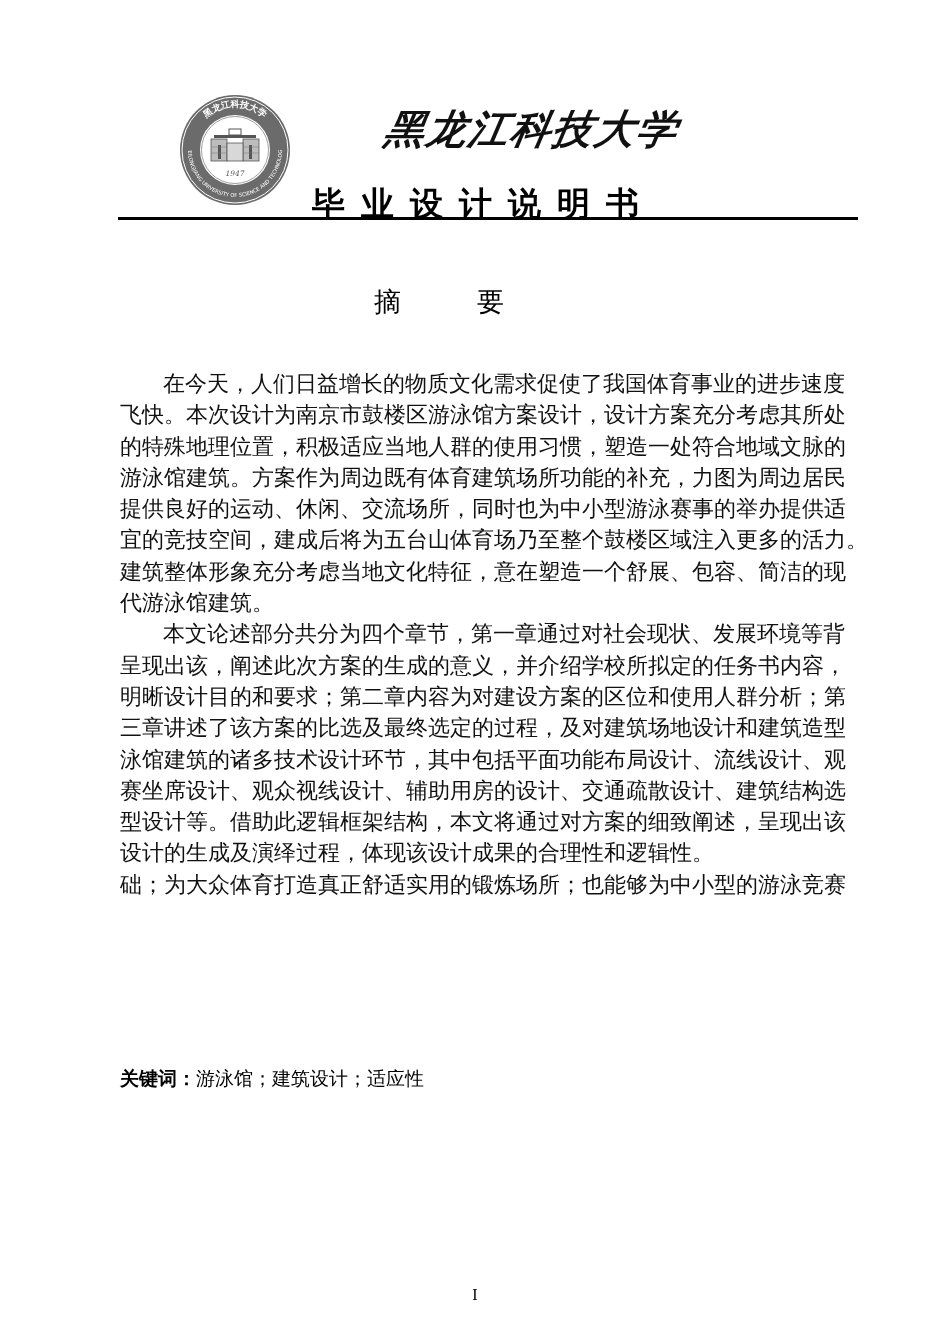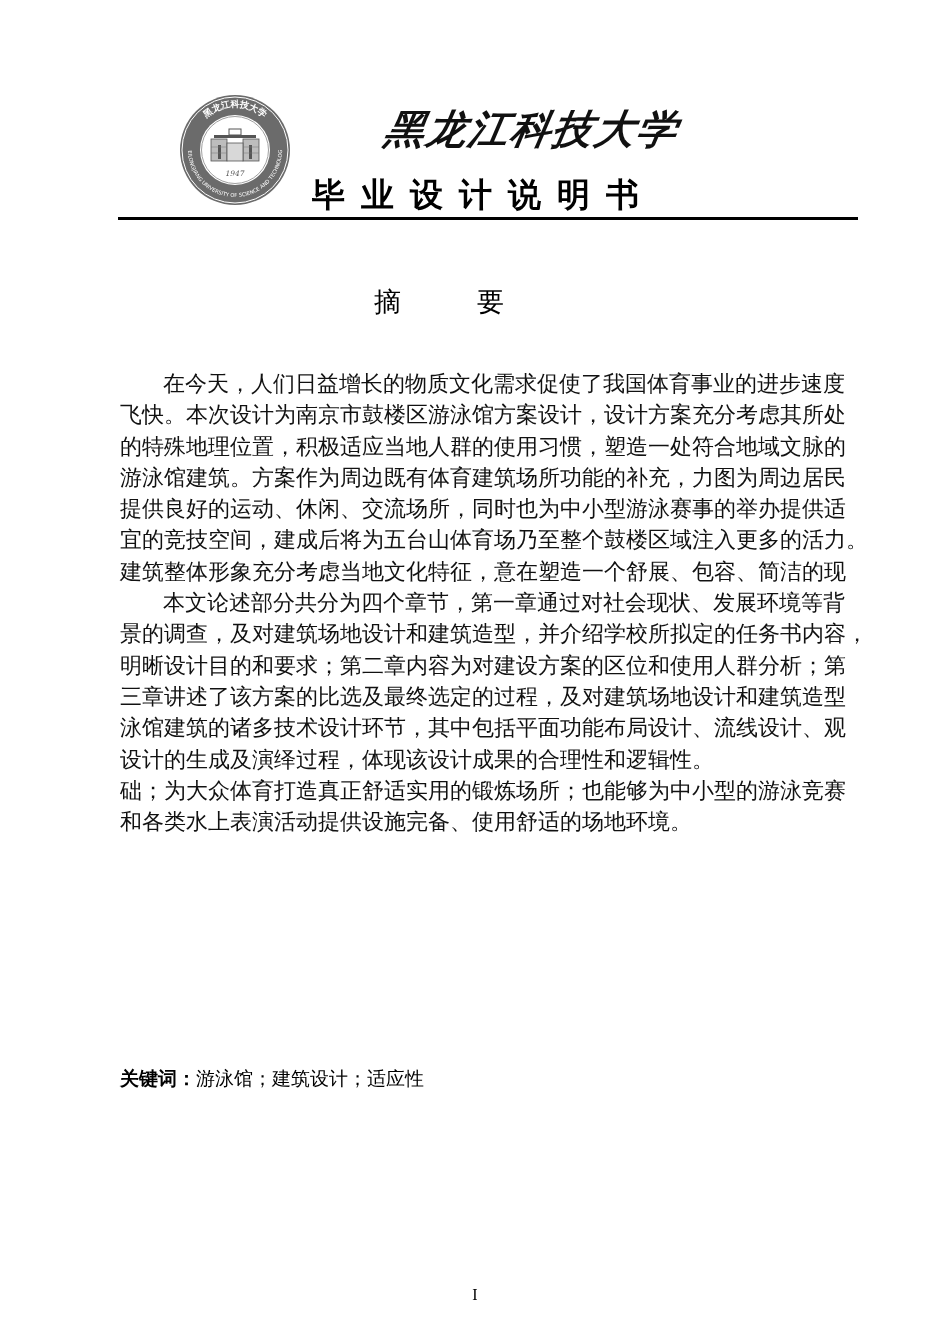--- a/index.html
+++ b/index.html
@@ -2,21 +2,21 @@
 <html><head>
   <meta charset="utf-8">
   <style>
     html, body { margin: 0; padding: 0; background: #ffffff; }
     body { width: 950px; height: 1343px; position: relative; overflow: hidden; color: #000; }
     .page { position: absolute; left: 0; top: 0; width: 950px; height: 1343px; background: #fff; }
 
     
     .logo { position: absolute; left: 178px; top: 93px; width: 114px; height: 114px; }
     .calligraphy { position: absolute; left: 385px; top: 102px; font-family: "DejaVu Serif", serif; font-size: 40px; font-style: italic; font-weight: bold; letter-spacing: 2px; color: #111; transform: skewX(-10deg); white-space: nowrap; }
-    .doc-type { position: absolute; left: 312px; top: 175px; font-family: "DejaVu Sans", sans-serif; font-size: 33px; font-weight: bold; letter-spacing: 16px; color: #000; white-space: nowrap; line-height: 40px; }
+    .doc-type { position: absolute; left: 312px; top: 184px; font-family: "DejaVu Sans", sans-serif; font-size: 33px; font-weight: bold; letter-spacing: 16px; color: #000; white-space: nowrap; line-height: 40px; }
     .rule { position: absolute; left: 118px; top: 217px; width: 740px; height: 3px; background: #000; }
 
     
     .abstract-title { position: absolute; left: 0; width: 878px; top: 284px; text-align: center; font-family: "DejaVu Sans", sans-serif; font-size: 27px; line-height: 36px; }
     .abstract-title span { display: inline-block; }
     .abstract-title .gap { width: 76px; }
 
     
     .body { position: absolute; left: 120px; top: 368px; width: 745px; font-family: "DejaVu Serif", serif; font-size: 22px; line-height: 31.3px; color: #111; }
     .line { white-space: nowrap; height: 31.3px; }
@@ -71,30 +71,32 @@
 
   <div class="body">
 
     <div class="line indent">在今天，人们日益增长的物质文化需求促使了我国体育事业的进步速度</div>
     <div class="line">飞快。本次设计为南京市鼓楼区游泳馆方案设计，设计方案充分考虑其所处</div>
     <div class="line">的特殊地理位置，积极适应当地人群的使用习惯，塑造一处符合地域文脉的</div>
     <div class="line">游泳馆建筑。方案作为周边既有体育建筑场所功能的补充，力图为周边居民</div>
     <div class="line">提供良好的运动、休闲、交流场所，同时也为中小型游泳赛事的举办提供适</div>
     <div class="line">宜的竞技空间，建成后将为五台山体育场乃至整个鼓楼区域注入更多的活力。</div>
     <div class="line">建筑整体形象充分考虑当地文化特征，意在塑造一个舒展、包容、简洁的现</div>
+    <div class="line">代游泳馆建筑。</div>
 
     <div class="line indent">本文论述部分共分为四个章节，第一章通过对社会现状、发展环境等背</div>
-    <div class="line">景的调查，及对建筑场地设计和建筑造型，并介绍学校所拟定的任务书内容，</div>
+    <div class="line">呈现出该，阐述此次方案的生成的意义，并介绍学校所拟定的任务书内容，</div>
     <div class="line">明晰设计目的和要求；第二章内容为对建设方案的区位和使用人群分析；第</div>
     <div class="line">三章讲述了该方案的比选及最终选定的过程，及对建筑场地设计和建筑造型</div>
     <div class="line">泳馆建筑的诸多技术设计环节，其中包括平面功能布局设计、流线设计、观</div>
+    <div class="line">赛坐席设计、观众视线设计、辅助用房的设计、交通疏散设计、建筑结构选</div>
+    <div class="line">型设计等。借助此逻辑框架结构，本文将通过对方案的细致阐述，呈现出该</div>
     <div class="line">设计的生成及演绎过程，体现该设计成果的合理性和逻辑性。</div>
 
     <div class="line">础；为大众体育打造真正舒适实用的锻炼场所；也能够为中小型的游泳竞赛</div>
-    <div class="line">和各类水上表演活动提供设施完备、使用舒适的场地环境。</div>
   </div>
 
   <div class="keywords">
     <span class="kw-label">关键词：</span><span class="kw-values">游泳馆；建筑设计；适应性</span>
   </div>
 
   <div class="page-num">I</div>
 </div>
 
 </body></html>

